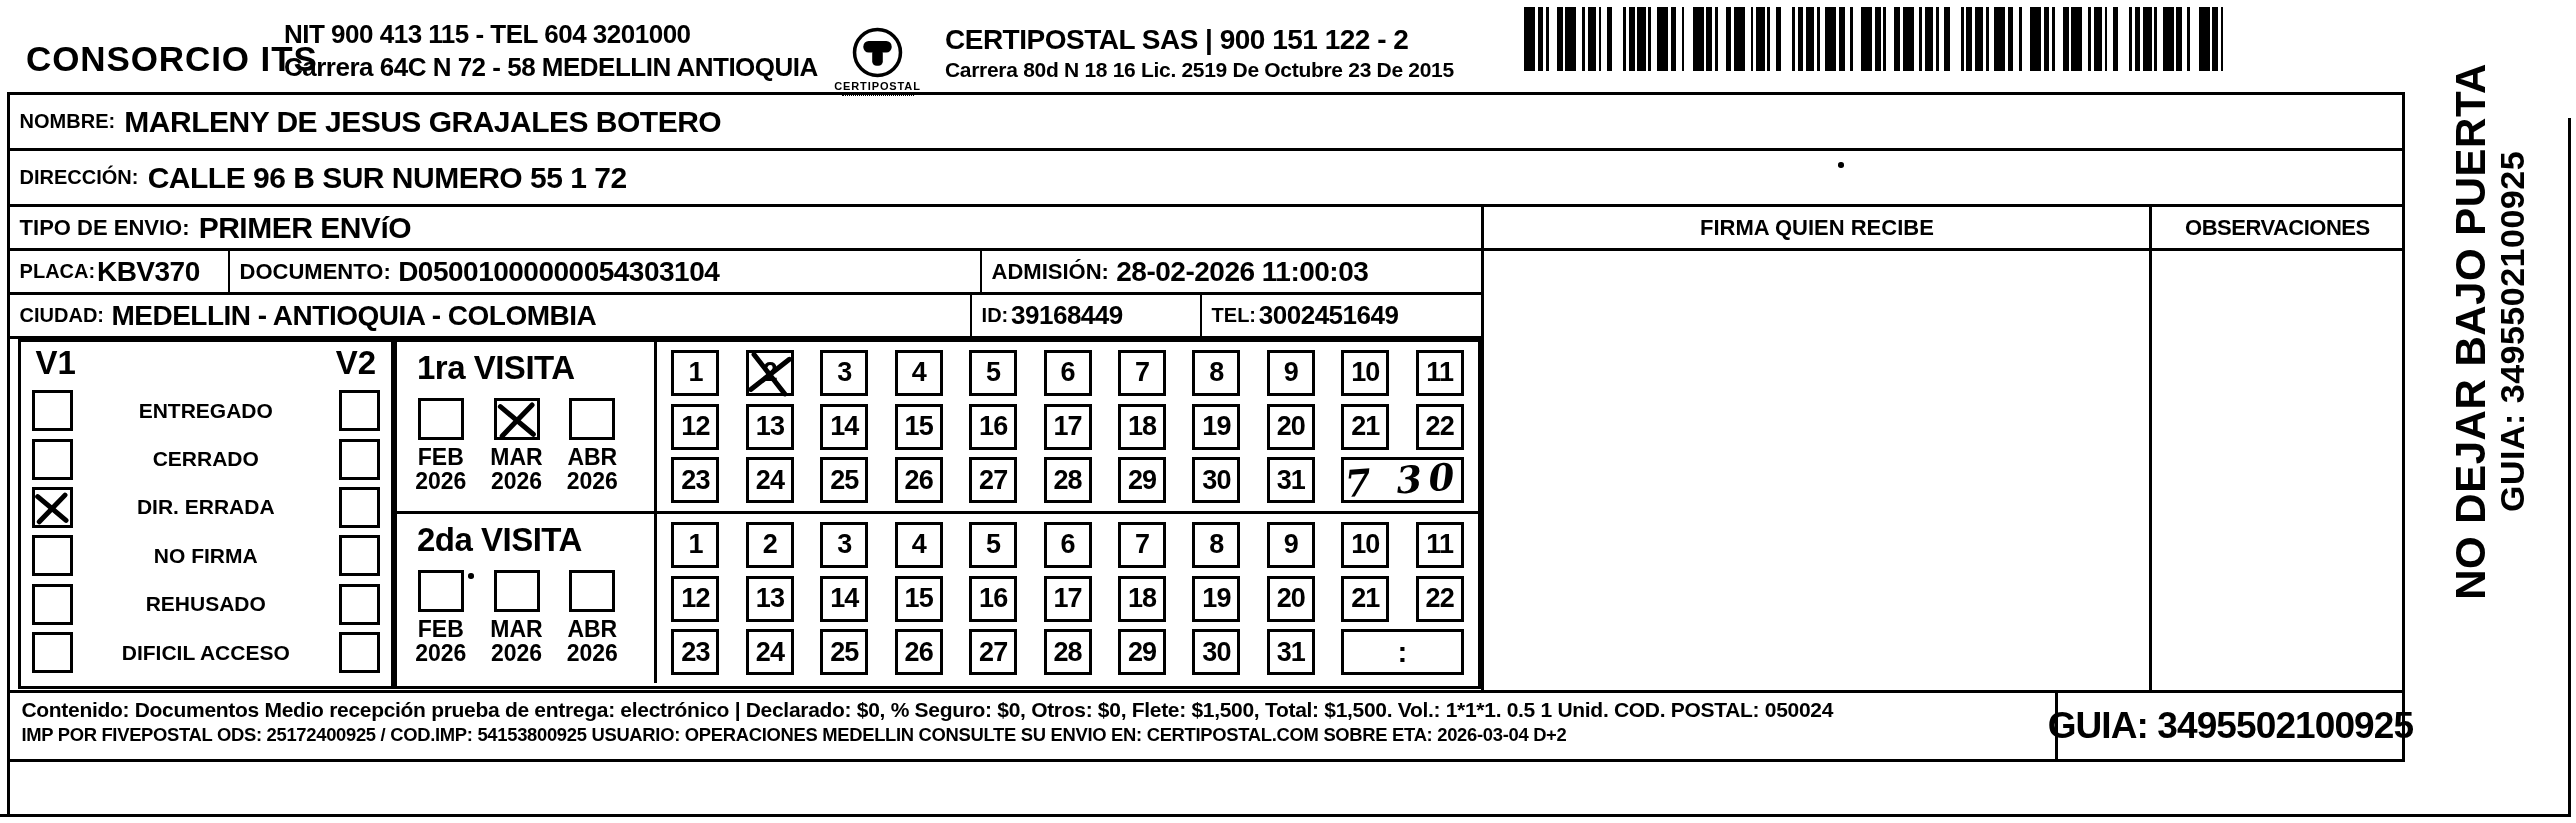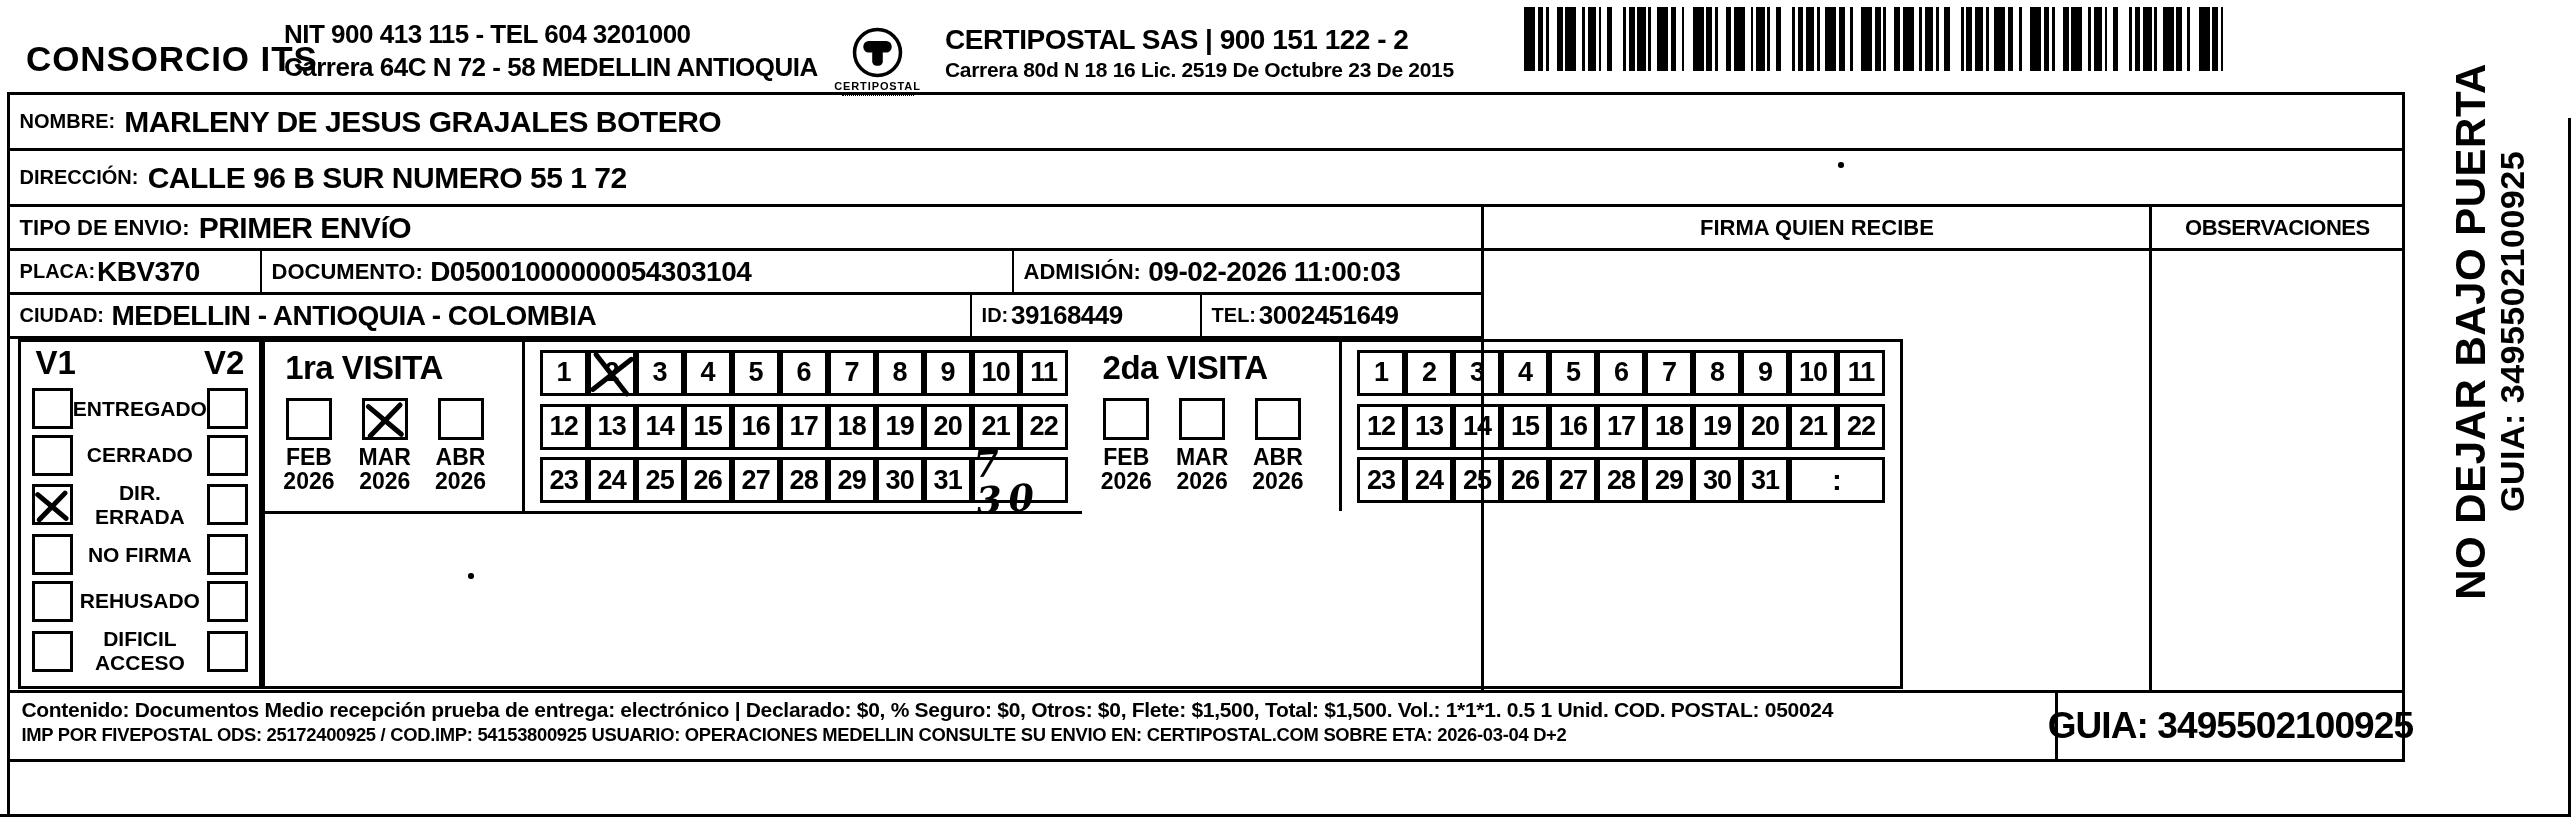--- a/index.html
+++ b/index.html
@@ -36,21 +36,21 @@
 
   .lower{display:flex;height:350px;}
   .status-box{width:376px;height:350px;border:3.7px solid #000;box-sizing:border-box;
               margin-left:7.4px;display:flex;flex-direction:column;padding:1.8px 11px 5.5px;}
   .status-head{display:flex;justify-content:space-between;padding:0 3.7px;font-size:33px;font-weight:700;height:39px;}
   .status-rows{flex:1;display:flex;flex-direction:column;justify-content:space-evenly;}
   .status-row{display:flex;align-items:center;}
   .cb{width:41px;height:41px;border:3.7px solid #000;box-sizing:border-box;position:relative;flex:0 0 auto;}
   .status-label{flex:1;text-align:center;font-size:21px;font-weight:700;}
 
-  .visit-area{flex:1;height:350px;border:3.7px solid #000;box-sizing:border-box;display:flex;}
+  .visit-area{flex:1;height:350px;border:3.7px solid #000;box-sizing:border-box;display:flex;flex-direction:column;}
   .visit{height:169px;display:flex;}
   .visit.first{border-bottom:3.7px solid #000;}
   .month-panel{width:260px;border-right:3.7px solid #000;box-sizing:border-box;padding:5.5px 0 0 18.4px;}
   .visit-title{font-size:33px;font-weight:700;margin:1.8px 0 11px 1.8px;letter-spacing:-0.5px;}
   .months{display:flex;gap:24px;}
   .month{display:flex;flex-direction:column;align-items:center;}
   .mcb{width:46px;height:42px;margin-bottom:4.6px;}
   .mlab{font-size:23px;font-weight:700;line-height:24px;}
   .day-grid{flex:1;display:flex;flex-direction:column;justify-content:space-evenly;padding:0 14.7px;}
   .day-row{display:grid;grid-template-columns:repeat(11,48px);justify-content:space-between;}
@@ -276,31 +276,31 @@
       <div class="left-pane">
 
         <div class="cellrow">
           <div class="cell" style="flex:1;border-right:none;">
             <span class="lbl" style="font-size:22px;">TIPO DE ENVIO:</span>
             <span class="val">PRIMER ENVíO</span>
           </div>
         </div>
 
         <div class="cellrow">
-          <div class="cell" style="width:252px;">
+          <div class="cell" style="width:220px;">
             <span class="lbl">PLACA:</span>
             <span class="val-sm" style="margin-left:1.8px;">KBV370</span>
           </div>
           <div class="cell" style="width:752px;">
             <span class="lbl" style="font-size:22px;">DOCUMENTO:</span>
             <span class="val-sm">D05001000000054303104</span>
           </div>
           <div class="cell" style="flex:1;">
             <span class="lbl" style="font-size:22px;">ADMISIÓN:</span>
-            <span class="val-sm">09-02-2026 11:00:03</span>
+            <span class="val-sm">28-02-2026 11:00:03</span>
           </div>
         </div>
 
         <div class="cellrow">
           <div class="cell" style="width:962px;">
             <span class="lbl">CIUDAD:</span>
             <span class="val-sm">MEDELLIN - ANTIOQUIA - COLOMBIA</span>
           </div>
           <div class="cell" style="width:230px;">
             <span class="lbl">ID:</span>

